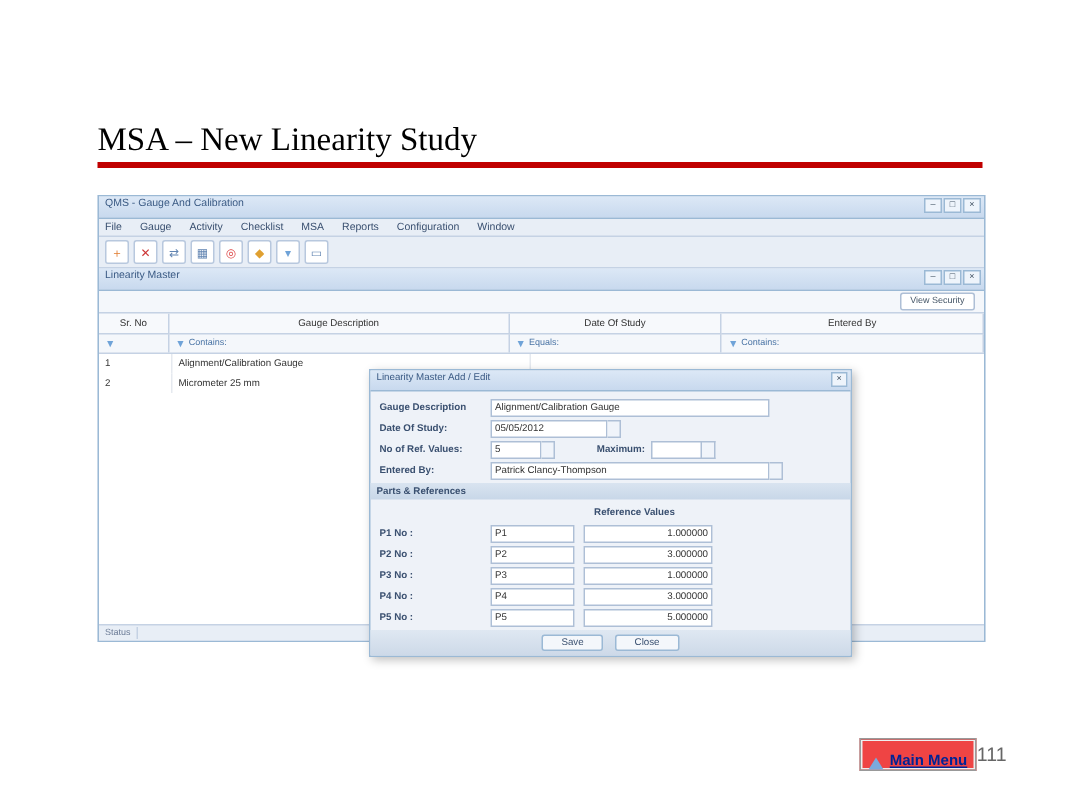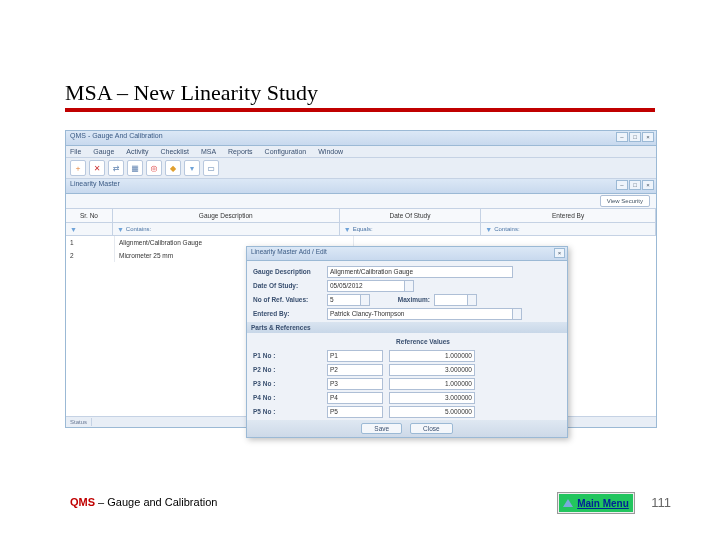--- a/index.html
+++ b/index.html
@@ -41,21 +41,21 @@
   .section-head{background:linear-gradient(#d9e4f0,#c8d7e8);font-weight:bold;font-size:6.5px;color:#3a5070;padding:2px 4px;margin:2px -6px}
   .ref-head{width:80px;font-size:6.5px;color:#3a5070;font-weight:bold;text-align:center}
   .ref-val{width:80px;border:1px solid #aebfd6;background:#fff;height:10px;font-size:6.5px;text-align:right;padding:0 2px;display:flex;align-items:center;justify-content:flex-end}
   .modal-btns{background:linear-gradient(#dfe8f2,#cdd9e8);padding:3px;text-align:center;margin:2px -6px -4px -6px}
   .mbtn{display:inline-block;border:1px solid #9bb9d5;background:#f4f7fb;padding:1px 12px;font-size:6.5px;color:#3a5070;margin:0 3px;border-radius:2px}
   .view-sec{position:absolute;right:6px;top:1px;border:1px solid #aebfd6;background:#fff;padding:0 6px;font-size:6px;color:#456;border-radius:2px;height:10px;line-height:10px}
   .statusbar{background:#e8eef6;border-top:1px solid #c5d2e4;height:10px;display:flex;align-items:center}
   .statusbar span{font-size:6px;color:#6a7a95;padding:0 4px;border-right:1px solid #c5d2e4;height:8px;line-height:8px}
   .footer-left{position:absolute;left:70px;bottom:32px;font-family:Verdana,sans-serif;font-size:11px;color:#000}
   .footer-left b{color:#c00000;font-weight:bold}
-  .main-menu-btn{position:absolute;right:85px;bottom:26px;width:76px;height:20px;border:1px solid #999;background:#22c55e;display:flex;align-items:center;justify-content:center;gap:4px;box-shadow:inset 0 0 0 1px #eee}
+  .main-menu-btn{position:absolute;right:69px;bottom:26px;width:76px;height:20px;border:1px solid #999;background:#ef4444;display:flex;align-items:flex-end;justify-content:center;gap:4px;box-shadow:inset 0 0 0 1px #eee}
   .main-menu-btn .mm-icon{width:0;height:0;border-left:5px solid transparent;border-right:5px solid transparent;border-bottom:8px solid #7aaadc}
   .main-menu-btn .mm-text{font-size:10px;color:#002395;text-decoration:underline;font-weight:bold}
   .page-num{position:absolute;right:49px;bottom:30px;font-size:13px;color:#666;font-family:Verdana,sans-serif}
   .filter-controls{display:flex;background:#f4f7fb;border-bottom:1px solid #c5d2e4;height:12px}
 </style>
 </head>
 <body>
 <div class="slide">
 
 <div class="title">MSA – New Linearity Study</div>
@@ -204,22 +204,19 @@
         </div>
       </div>
     </div>
 
   </div>
   <div class="statusbar">
     <span>Status</span>
   </div>
 </div>
 
-<div class="footer-left">
-  <b>QMS</b><span> – Gauge and Calibration</span>
-</div>
 <div class="main-menu-btn">
   <div class="mm-icon"></div>
   <div class="mm-text">Main Menu</div>
 </div>
 <div class="page-num">111</div>
 
 </div>
 
 </body></html>

